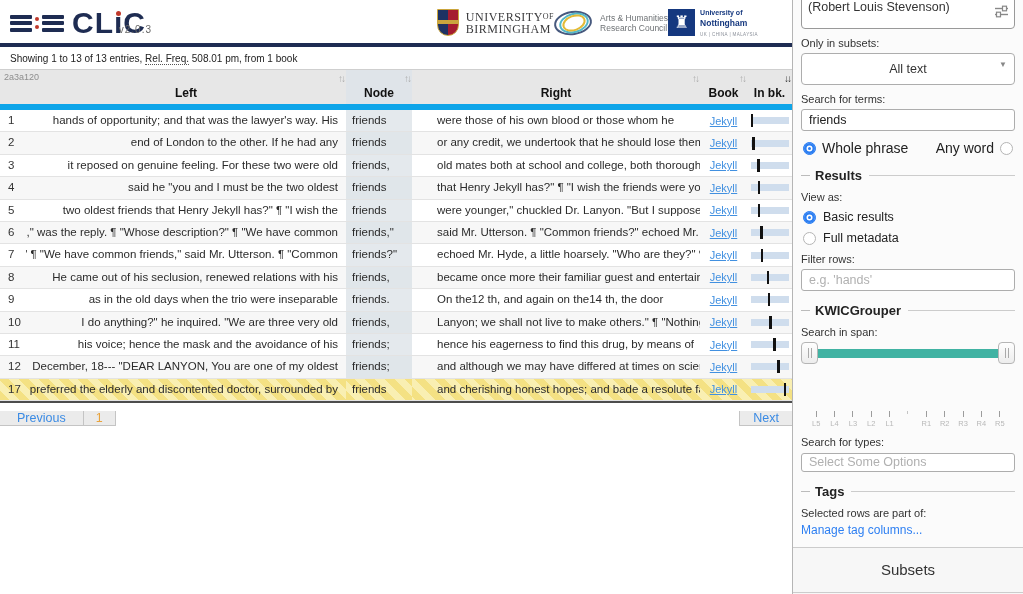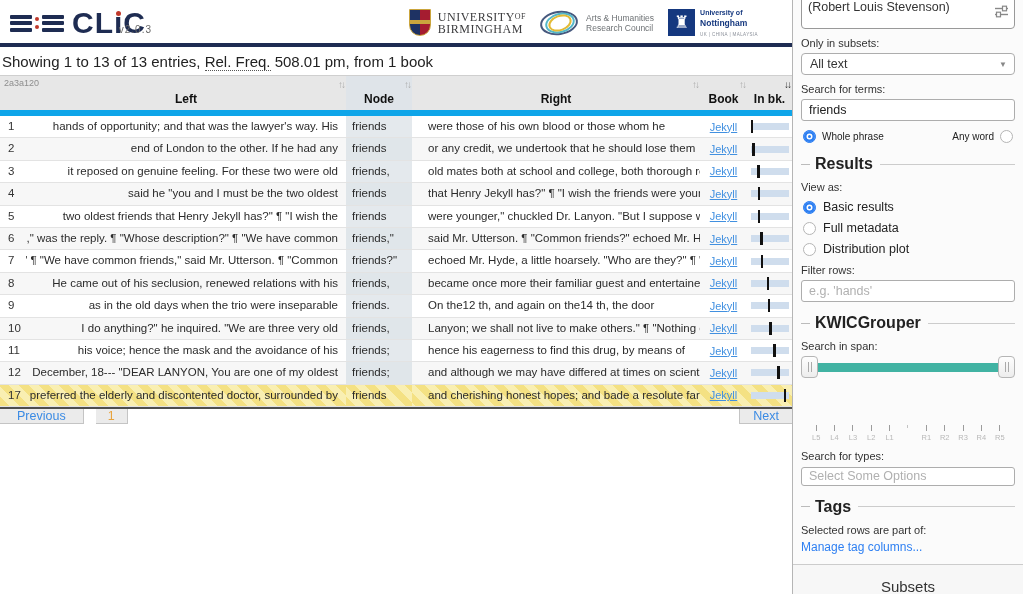--- a/index.html
+++ b/index.html
@@ -16,21 +16,21 @@
   .bars { display:flex; align-items:center; margin-top:9px; }
   .bargroup { display:flex; flex-direction:column; gap:2.5px; }
   .bargroup i { display:block; width:22px; height:4px; background:#1e2c52; border-radius:1px; }
   .dots { display:flex; flex-direction:column; gap:4px; margin:0 3px; }
   .dots i { width:4px; height:4px; background:#c0392b; border-radius:50%; display:block; }
   .clic-word { font-size:30px; font-weight:bold; color:#1e2c52; letter-spacing:1px; margin-left:8px; line-height:34px; position:relative; }
   .clic-word .istem { position:relative; }
   .clic-word .idot { position:absolute; width:5px; height:5px; border-radius:50%; background:#c0392b; top:5px; left:2px; }
   .clic-ver { position:absolute; right:-6px; bottom:-7px; font-size:10px; color:#666; font-weight:normal; }
 
-  .partners { margin-left:auto; display:flex; align-items:center; gap:14px; margin-right:14px; }
+  .partners { margin-left:auto; display:flex; align-items:center; margin-right:14px; }
   .uob { display:flex; align-items:center; gap:7px; }
   .uob-crest { width:22px; height:27px; background:linear-gradient(90deg,#1e3263 50%,#a51c30 50%);
                border-radius:0 0 11px 11px; border:1.5px solid #caa53d; position:relative; }
   .uob-crest:after { content:""; position:absolute; left:0; right:0; top:10px; height:4px; background:#caa53d; }
   .uob-text { font-family:"Liberation Serif", serif; color:#3c3c3e; font-size:12px; line-height:12px; letter-spacing:.5px; }
   .uob-text .sm { font-size:8px; vertical-align:top; }
   .ahrc { display:flex; align-items:center; gap:6px; }
   .ahrc-rings { width:40px; height:28px; position:relative; }
   .ahrc-rings i { position:absolute; border-radius:50%; display:block; }
   .r1 { width:38px; height:24px; border:2px solid #47597e; left:0; top:2px; transform:rotate(-8deg); }
@@ -40,76 +40,76 @@
   .uon { display:flex; align-items:center; gap:5px; }
   .uon-sq { width:27px; height:27px; background:#15387f; color:#fff; display:flex; align-items:center; justify-content:center; font-size:17px; }
   .uon-text { line-height:8px; }
   .uon-text .t1 { font-size:7px; color:#15387f; font-weight:bold; }
   .uon-text .t2 { font-size:8.5px; color:#15387f; font-weight:bold; }
   .uon-text .t3 { font-size:4.5px; color:#8a8f99; letter-spacing:.4px; }
 
   .navy-bar { height:4px; background:#1e2c52; }
 
   
-  .info-bar { padding:6px 10px 5px 2px; font-size:15px; color:#222; border-bottom:1px solid #cfcfcf; }
+  .info-bar { padding:6px 10px 5px 10px; font-size:10px; color:#222; border-bottom:1px solid #cfcfcf; }
   .dotted-u { border-bottom:1px dotted #555; cursor:help; }
 
   
   .thead { height:40px; background:#e7e7e7; border-bottom:6px solid #0ea5e9; display:flex; position:relative; font-size:12px; }
   .corner-tag { position:absolute; top:2px; left:4px; font-size:9px; color:#8e8e8e; }
   .hcell { display:flex; flex-direction:column; justify-content:flex-end; align-items:center;
            padding-bottom:4px; font-weight:bold; color:#111; position:relative; }
   .hcell .sort { position:absolute; top:3px; right:2px; font-size:10px; color:#ababab; letter-spacing:-2px; cursor:pointer; }
   .hcell .sort.active { color:#2b2b2b; }
   .w-num{width:26px;} .w-left{width:320px;} .w-node{width:66px;} .w-right{width:288px;} .w-book{width:47px;} .w-inbk{width:45px;}
   .hcell.w-node { background:#dfe4e9; }
 
   .tbody { border-bottom:2px solid #4d4d4d; }
   .trow { display:flex; height:22.4px; align-items:stretch; border-bottom:1px solid #e3e3e3;
           font-size:11.5px; color:#2b2b2b; background:#fff; cursor:pointer; }
   .trow:nth-child(even) { background:#f7f7f7; }
   .c-num { width:26px; padding:4px 0 0 8px; color:#333; }
   .c-left { width:320px; padding:4px 8px 0 2px; text-align:right; white-space:nowrap; overflow:hidden; direction:rtl; }
   .c-node { width:66px; padding:4px 4px 0 6px; background:#e4e9ed; white-space:nowrap; overflow:hidden; }
   .trow:nth-child(even) .c-node { background:#e0e6ea; }
-  .c-right { width:288px; padding:4px 2px 0 16px; white-space:nowrap; overflow:hidden; }
+  .c-right { width:288px; padding:4px 2px 0 25px; white-space:nowrap; overflow:hidden; }
   .c-book { width:47px; display:flex; align-items:center; justify-content:center; }
   .book-link { color:#4190e0; text-decoration:underline; font-size:11px; }
   .c-inbk { width:45px; display:flex; align-items:center; justify-content:center; }
   .bar { width:38px; height:7px; background:#cfdded; position:relative; }
   .bar .marker { position:absolute; top:-3px; width:2.5px; height:13px; background:#111; }
   .trow.selected, .trow.selected .c-node {
       background:repeating-linear-gradient(45deg,#f4e183 0 7px,#f9efb2 7px 14px); }
 
   
-  .pager { display:flex; font-size:12.5px; align-items:flex-start; height:31px;gap:12px; }
+  .pager { display:flex; font-size:12.5px; align-items:center; height:31px; }
   .pg { background:#ebebeb; border-bottom:1px solid #c4c4c4; display:flex; align-items:center; cursor:pointer; text-decoration:none; }
   .pg-prev { color:#3b8be4; padding:0 17px; border-right:1px solid #c4c4c4; }
   .pg-1 { color:#e8a33d; padding:0 12px; border-right:1px solid #c4c4c4; }
   .pg-next { color:#3b8be4; padding:0 13px; margin-left:auto; border-left:1px solid #c4c4c4; }
 
   
   .sidebar { width:231px; height:594px; background:#fbfbfb; border-left:1px solid #b5b5b5; overflow:hidden; }
   .sb-pad { padding:0 8px; }
   .book-box { margin-top:-4px; background:#fff; border:1px solid #999; border-radius:4px; height:33px;
               padding:3px 6px; font-size:12.5px; color:#333; position:relative; cursor:text; }
   .sliders-icon { position:absolute; right:5px; top:7px; cursor:pointer; }
   .sb-label { font-size:11px; color:#333; margin:8px 0 4px 0; }
-  .sb-select { background:#fff; border:1px solid #adadad; border-radius:4px; height:22px; font-size:12.5px;
-               color:#333; display:flex; align-items:center; padding:4px 8px; position:relative; cursor:pointer; }
+  .sb-select { background:#fff; border:1px solid #adadad; border-radius:4px; height:32px; font-size:12.5px;
+               color:#333; display:flex; align-items:center; padding:4px 8px; position:relative; cursor:pointer;justify-content:center; }
   .sb-select .caret { position:absolute; right:7px; top:6px; font-size:8px; color:#888; }
   .sb-input { background:#fff; border:1px solid #adadad; border-radius:3px; height:22px; width:100%;
               font-size:12.5px; color:#222; padding:0 7px; font-family:"Liberation Sans",sans-serif; outline:none; }
   .sb-input::placeholder { color:#b0b0b0; }
-  .radio-row { display:flex; align-items:center; margin:9px 2px 2px 2px; font-size:10px; color:#222; }
+  .radio-row { display:flex; align-items:center; margin:9px 2px 2px 2px; font-size:14px; color:#222; }
   .radio { width:13px; height:13px; border-radius:50%; border:1px solid #b5b5b5; background:#fff; display:inline-block; flex:none; }
   .radio.checked { background:#2d7ff2; border-color:#2d7ff2; box-shadow:inset 0 0 0 2.5px #2d7ff2, inset 0 0 0 4px #fff; }
   .radio.checked { background:#2d7ff2; }
   .radio-lbl { margin:0 6px; }
-  .legend { display:flex; align-items:center; margin:12px 0 6px 0; font-size:16px; font-weight:bold; color:#222; }
+  .legend { display:flex; align-items:center; margin:12px 0 6px 0; font-size:13px; font-weight:bold; color:#222; }
   .legend:before { content:""; width:9px; height:1px; background:#bbb; margin-right:5px; }
   .legend:after { content:""; flex:1; height:1px; background:#ccc; margin-left:7px; }
   .vopt { display:flex; align-items:center; margin:7px 2px; font-size:12.5px; color:#222; cursor:pointer; }
   .vopt .radio { margin-right:7px; }
 
   
   .slider { position:relative; height:22px; margin:4px 0 2px 0; }
   .slider .track { position:absolute; left:2px; right:2px; top:7px; height:9px; background:#41b3a3; }
   .handle { position:absolute; top:0; width:17px; height:22px; background:linear-gradient(#fefefe,#ededed);
             border:1px solid #b5b5b5; border-radius:4px; cursor:ew-resize; }
@@ -443,24 +443,20 @@
       <div class="legend">Results</div>
       <div class="sb-label">View as:</div>
       <div class="vopt">
         <span class="radio checked"></span>
         <span>Basic results</span>
       </div>
       <div class="vopt">
         <span class="radio"></span>
         <span>Full metadata</span>
       </div>
-      <div class="vopt">
-        <span class="radio"></span>
-        <span>Distribution plot</span>
-      </div>
       <div class="sb-label">Filter rows:</div>
       <input class="sb-input" placeholder="e.g. 'hands'" style="">
 
       <div class="legend">KWICGrouper</div>
       <div class="sb-label">Search in span:</div>
       <div class="slider">
         <div class="track"></div>
         <div class="handle h-left"></div>
         <div class="handle h-right"></div>
       </div>

